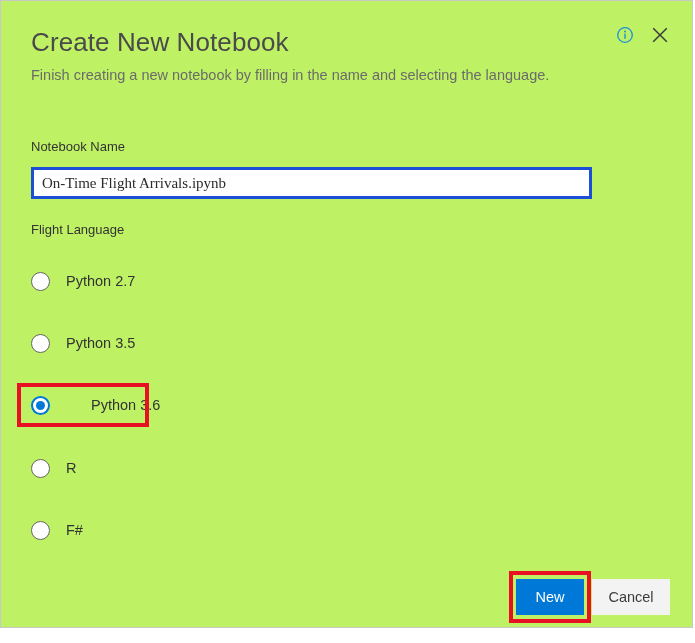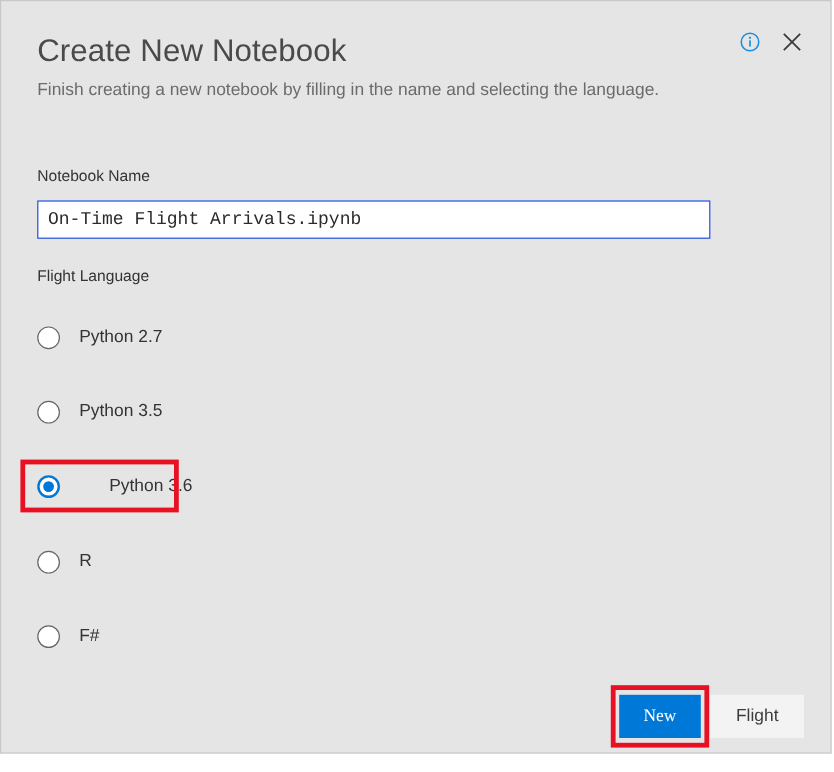--- a/index.html
+++ b/index.html
@@ -16,21 +16,21 @@
     overflow: hidden;
   }
 
   .dialog {
     position: absolute;
     left: 0;
     top: 0;
     width: 693px;
     height: 628px;
     box-sizing: border-box;
-    background: #e5e5e5;
+    background: #bef264;
     border: 1px solid #c8c8c8;
     border-top: 1px solid #c8c8c8;
   }
 
   
   .header-icons {
     position: absolute;
     top: 24px;
     right: 22px;
     display: flex;
@@ -80,23 +80,23 @@
   .label-notebook-name { top: 138px; }
   .label-select-language { top: 221px; }
 
   .name-input {
     position: absolute;
     left: 30px;
     top: 166px;
     width: 561px;
     height: 32px;
     box-sizing: border-box;
-    border: 1px solid #1d4ed8;
+    border: 3px solid #1d4ed8;
     background: #ffffff;
-    font-family: Liberation Mono, monospace;
+    font-family: Liberation Serif, serif;
     font-size: 15px;
     color: #2b2b2b;
     padding: 0 8px;
     outline: none;
     border-radius: 0;
   }
 
   
   .radio-row {
     position: absolute;
@@ -176,21 +176,20 @@
     font-size: 14.5px;
     cursor: pointer;
     padding: 0;
   }
   .btn-new {
     left: 515px;
     top: 0px;
     width: 68px;
     background: #0078d7;
     color: #ffffff;
-    font-family: Liberation Serif, serif;
   }
   .btn-cancel {
     left: 591px;
     top: 0px;
     width: 78px;
     background: #f3f3f3;
     color: #3c3c3c;
   }
 </style>
 </head>
@@ -242,19 +241,19 @@
     <span class="radio-text">R</span>
   </div>
 
   <div class="radio-row" style="top:518px;">
     <span class="radio-mark"></span>
     <span class="radio-text">F#</span>
   </div>
 
   <div class="footer">
     <button class="btn btn-new">New</button>
-    <button class="btn btn-cancel">Flight</button>
+    <button class="btn btn-cancel">Cancel</button>
   </div>
 
   <div class="annotation-box annot-python36"></div>
   <div class="annotation-box annot-new-button"></div>
 
 </div>
 
 </body></html>

